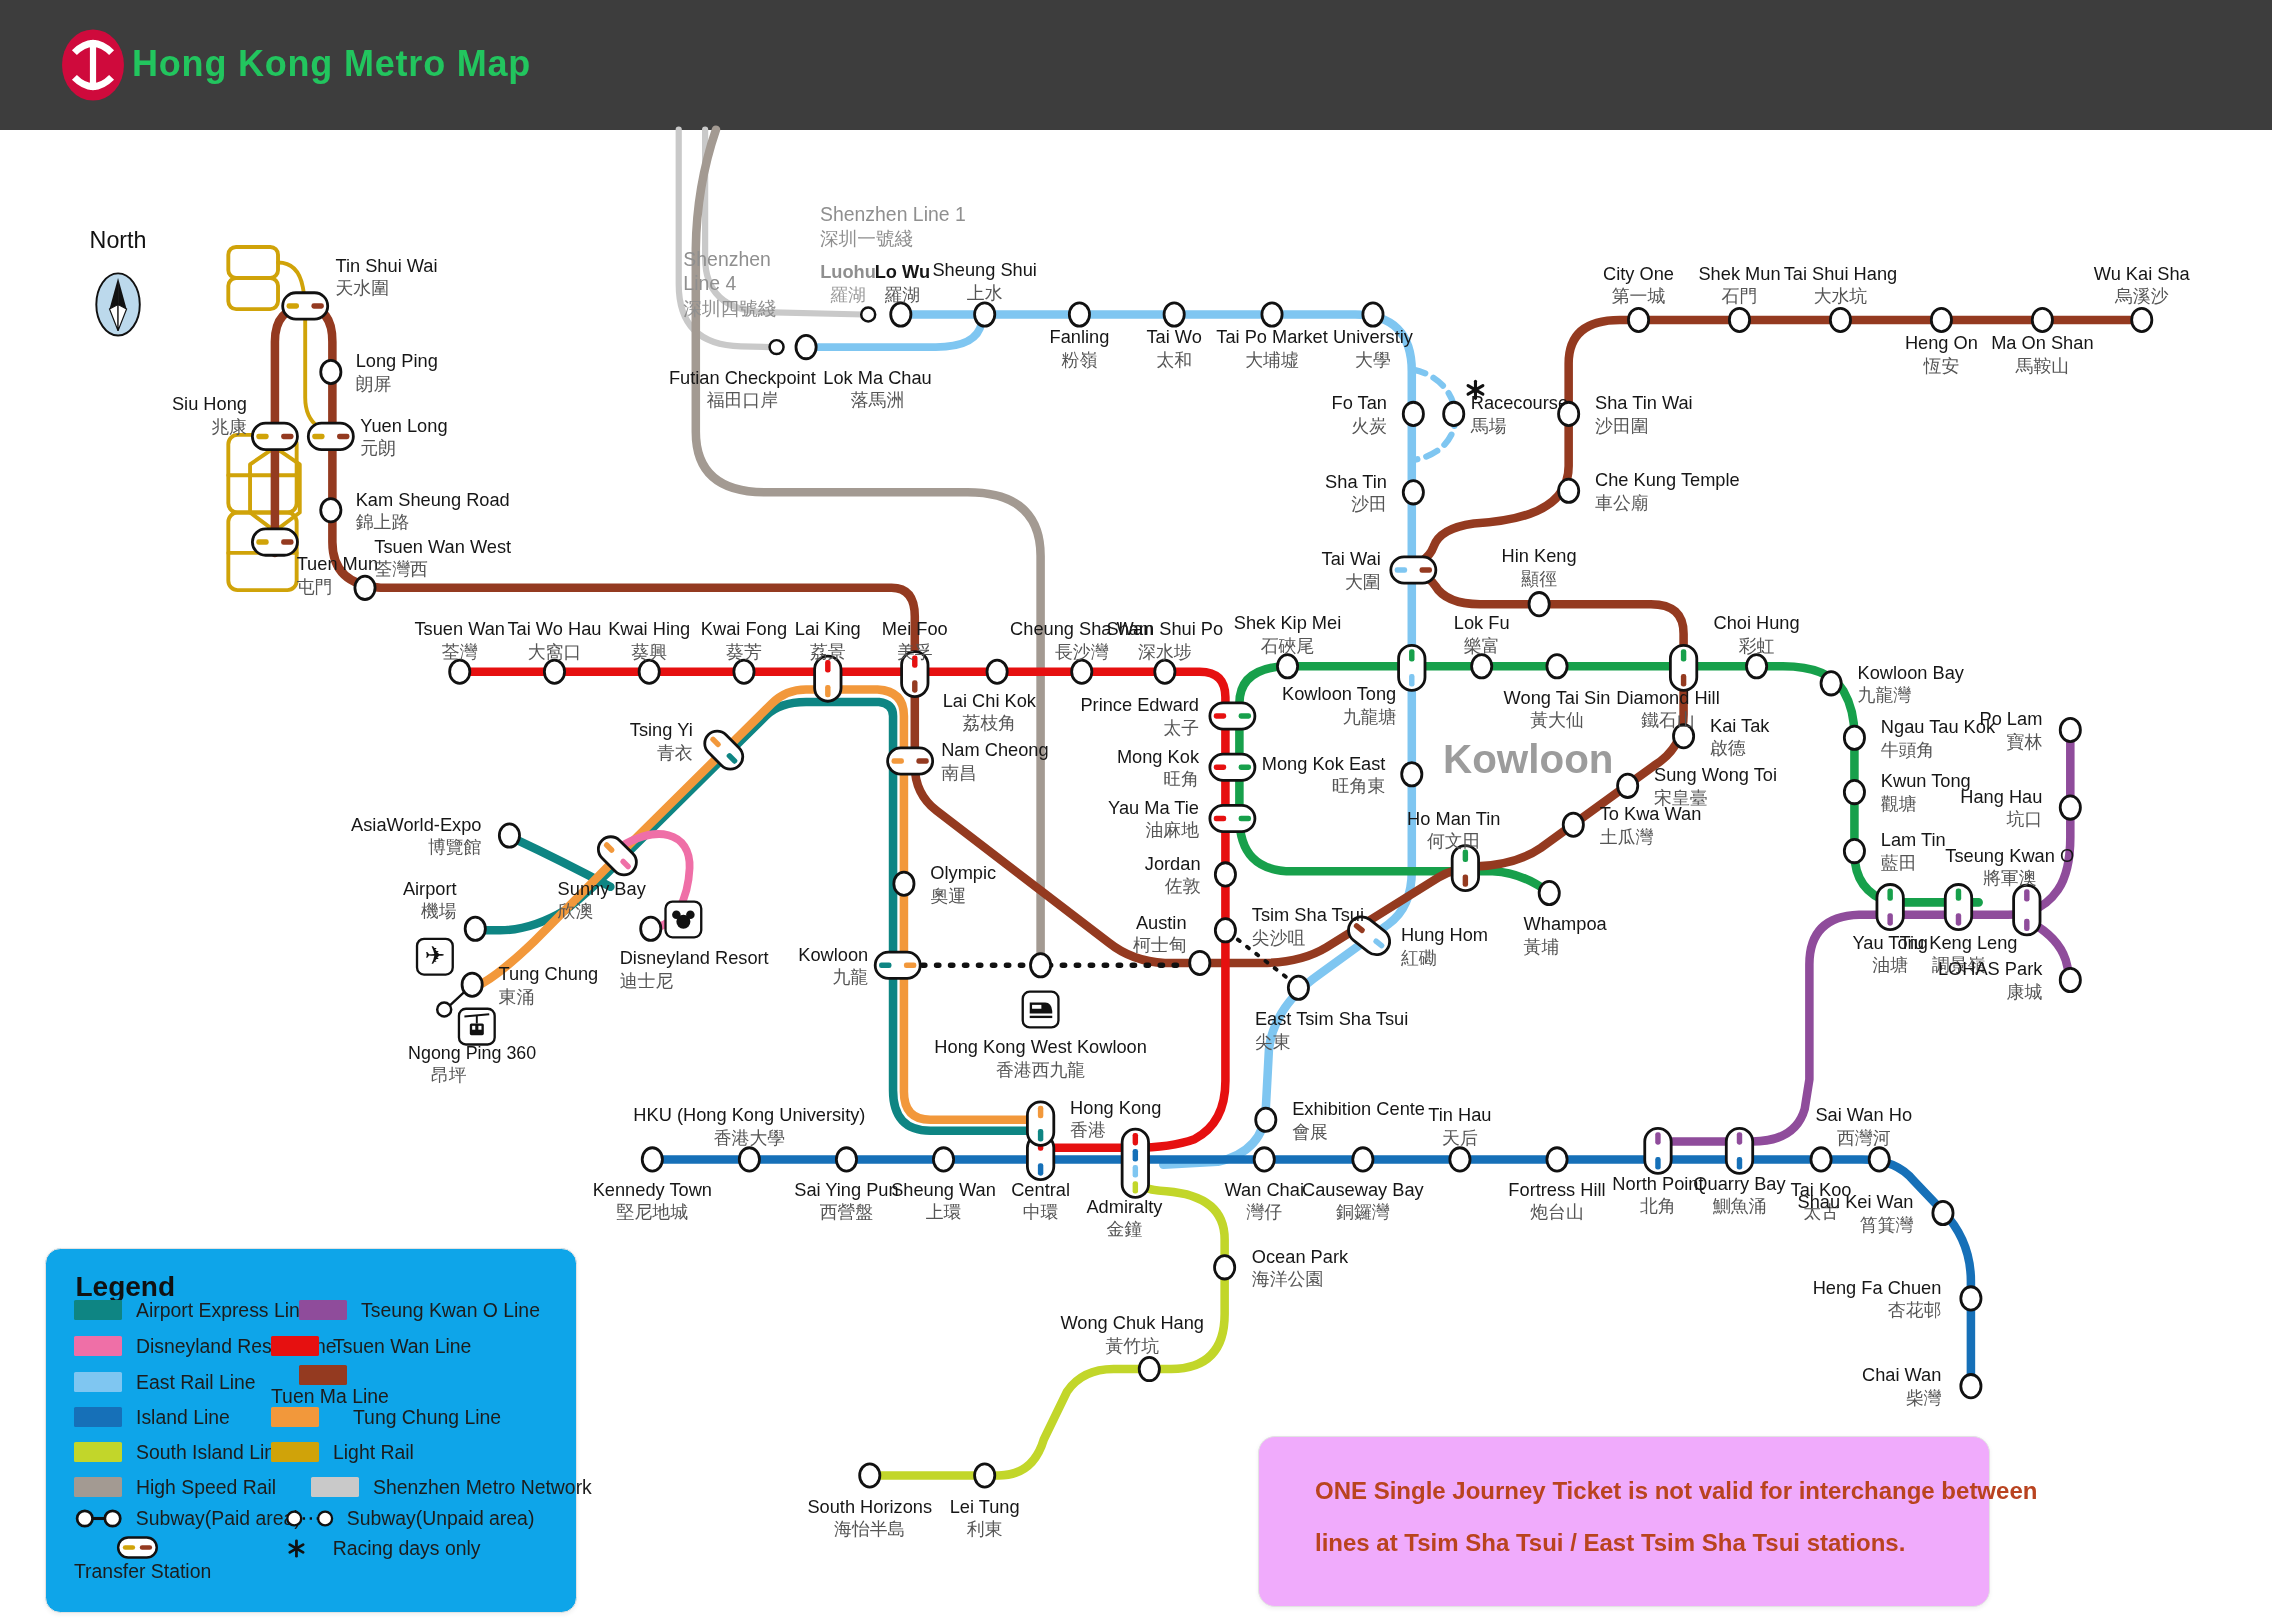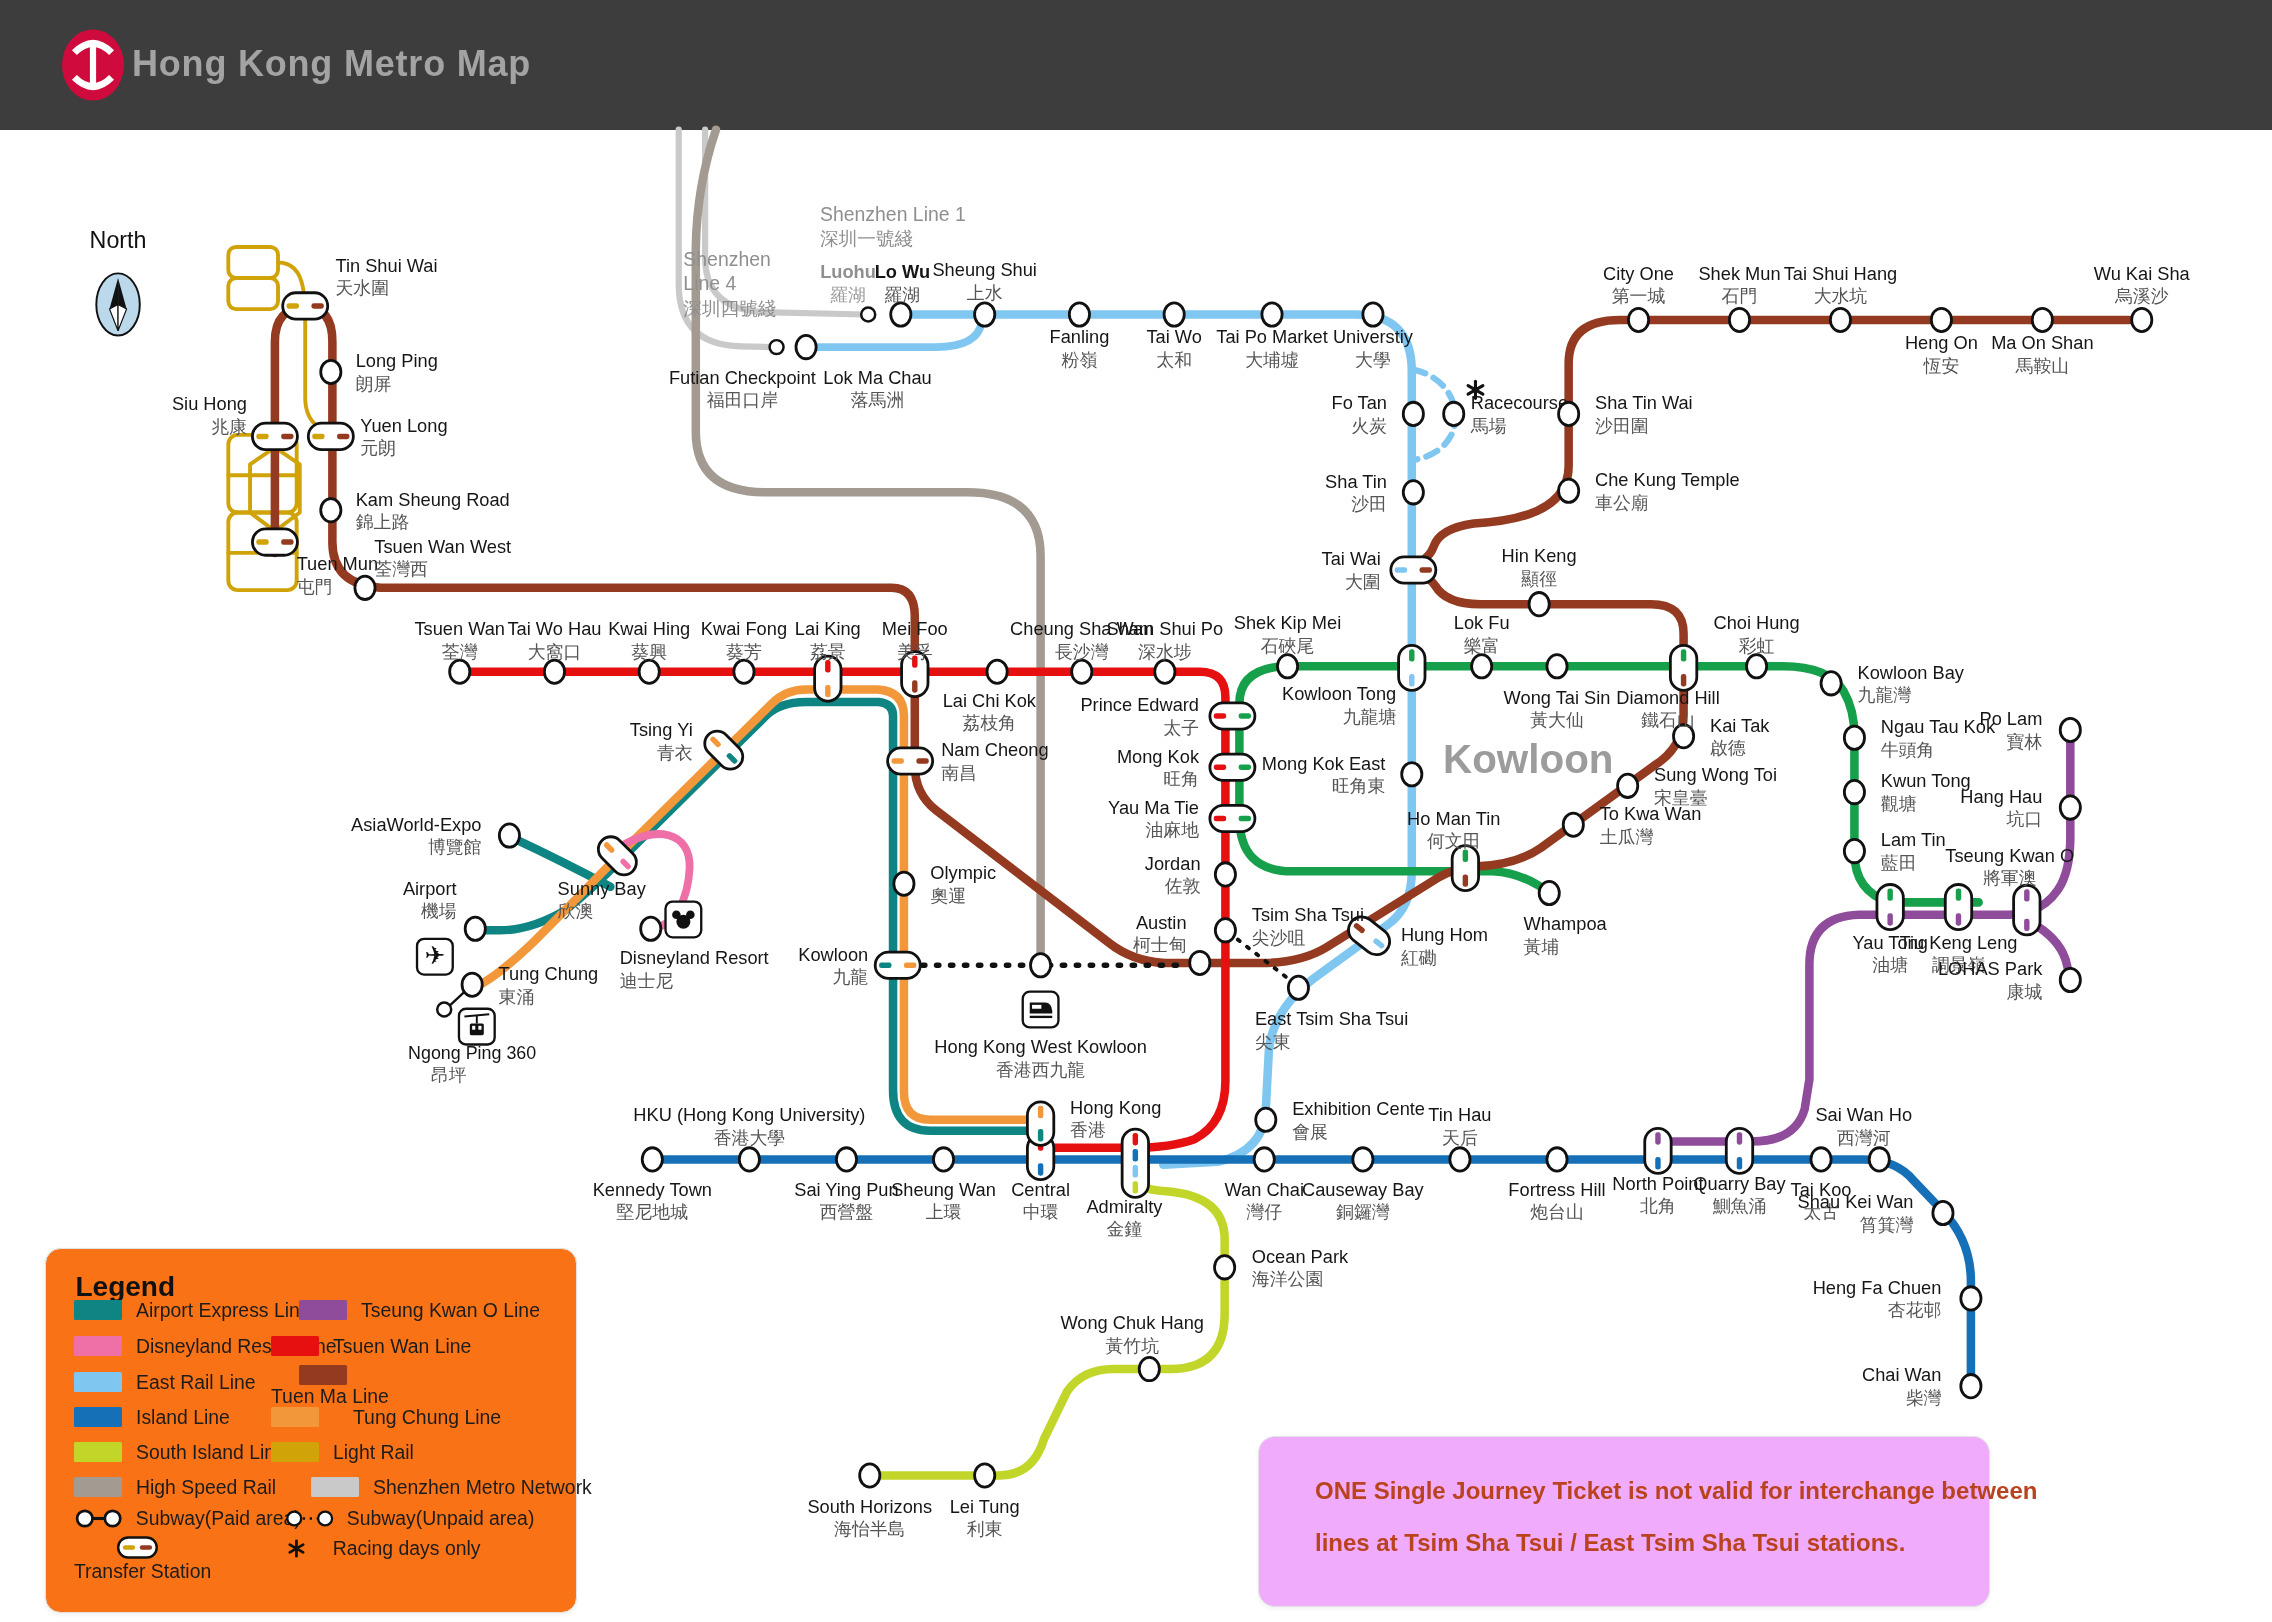--- a/index.html
+++ b/index.html
@@ -1,22 +1,22 @@
 <!DOCTYPE html>
 <html style="font-size:12.4px"><head>
 <meta charset="utf-8">
 <style>
   html,body{margin:0;padding:0;background:#fff;}
   #stage{position:relative;width:2273px;height:1623px;background:#ffffff;overflow:hidden;
          font-family:"Liberation Sans","DejaVu Sans",sans-serif;}
   #hdr{position:absolute;left:0;top:0;width:2273px;height:130px;background:#3d3d3d;}
   #hdr svg{position:absolute;left:45px;top:17px;}
-  #hdr .ttl{position:absolute;left:132px;top:43px;color:#a3a3a3;font-size:36px;font-weight:bold;letter-spacing:0.8px;}
+  #hdr .ttl{position:absolute;left:132px;top:43px;color:#22c55e;font-size:36px;font-weight:bold;letter-spacing:0.8px;}
   #mapsvg{position:absolute;left:0;top:0;}
-  #legend{position:absolute;left:45px;top:1248px;width:530px;height:363px;background:#f97316;
+  #legend{position:absolute;left:45px;top:1248px;width:530px;height:363px;background:#0ea5e9;
           border:1.6px solid #e3e3e3;border-radius:15.5px;box-shadow:0 1.6px 4.7px rgba(0,0,0,.06);}
   #legend .lt{position:absolute;left:29.5px;top:22px;font-size:28px;font-weight:bold;color:#111;}
   .lrow{position:absolute;display:flex;align-items:center;height:26.4px;}
   .lrow .sw{width:48px;height:20px;border-radius:1.6px;margin-right:14px;flex:0 0 auto;}
   .lrow .sy{width:54px;height:25px;margin-right:7.8px;flex:0 0 auto;}
   .lrow .tx{font-size:19.4px;color:#1c1c1c;white-space:nowrap;}
   #notice{position:absolute;left:1258px;top:1436px;width:730px;height:169px;background:#f0abfc;
           border:1.6px solid #e3e3e3;border-radius:17px;box-shadow:0 1.6px 4.7px rgba(0,0,0,.06);}
   #notice .n1,#notice .n2{position:absolute;left:56px;color:#b9431f;font-weight:bold;font-size:24px;white-space:nowrap;}
   #notice .n1{top:40px;} #notice .n2{top:92px;}

